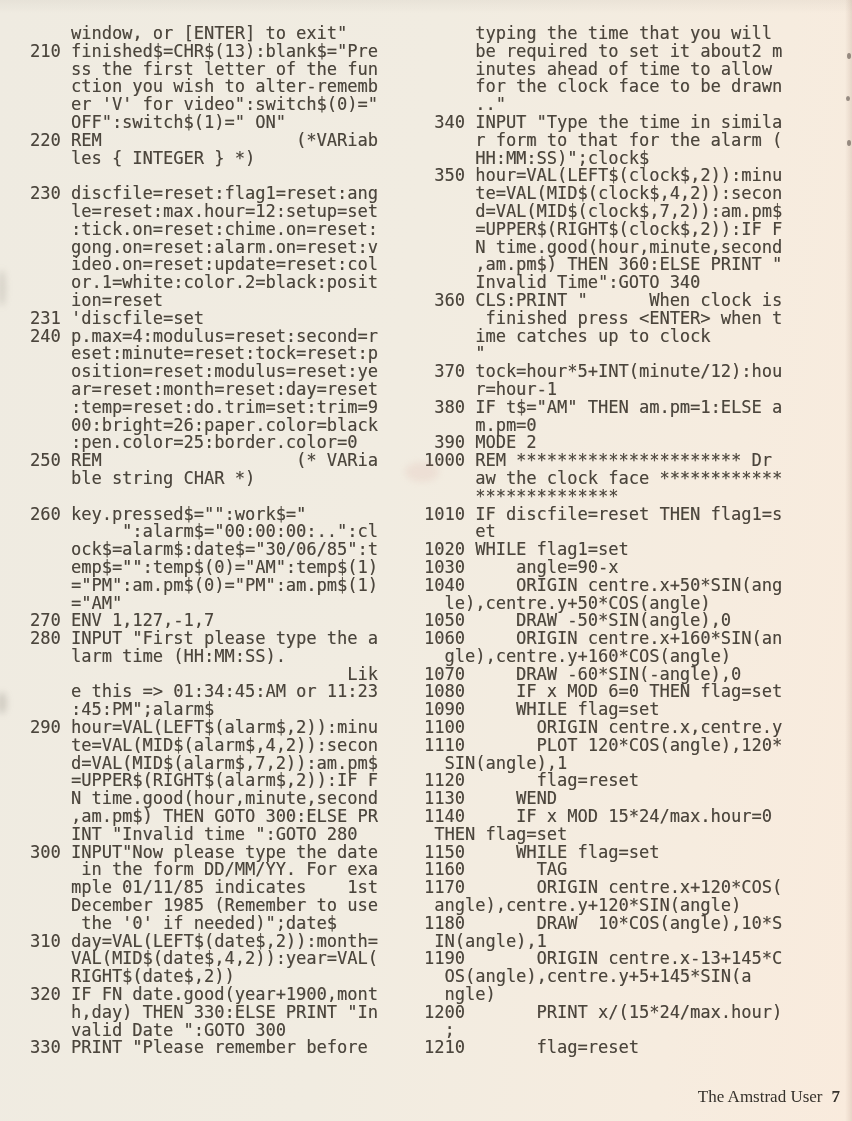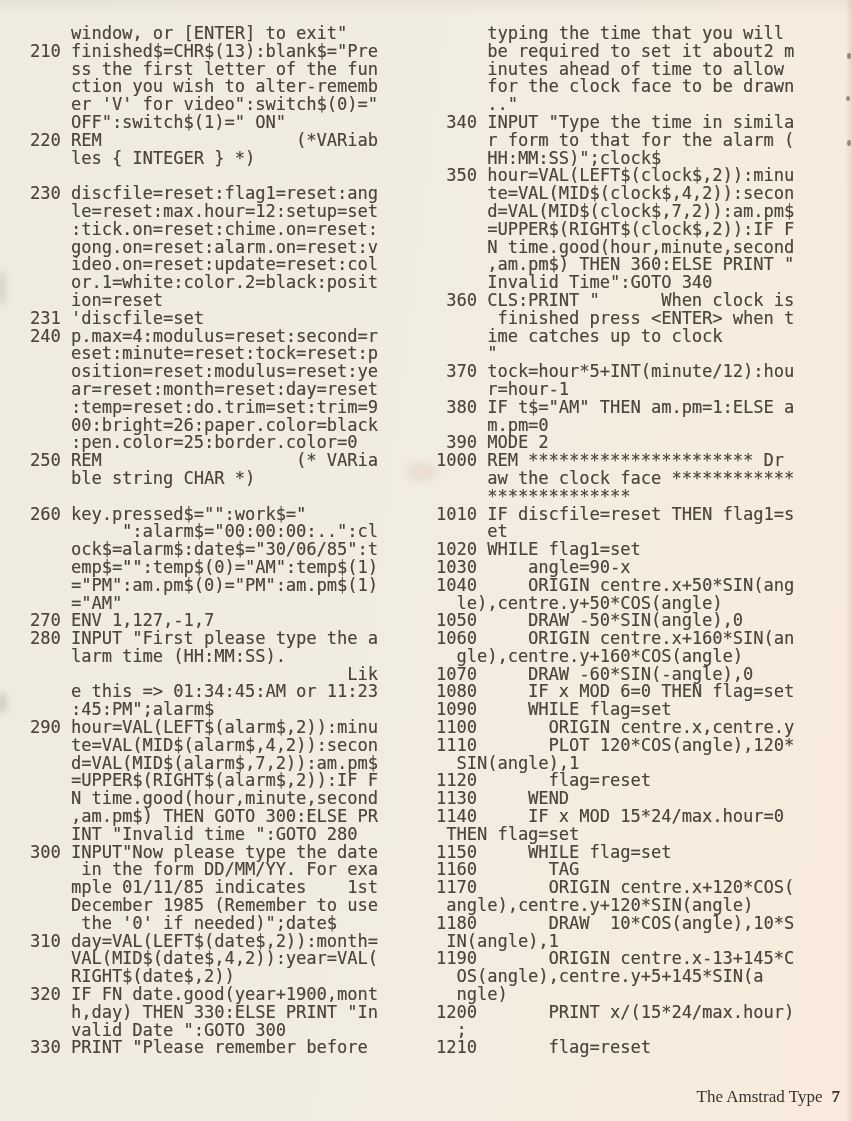--- a/index.html
+++ b/index.html
@@ -26,21 +26,21 @@
     top: 25px;
     margin: 0;
     font-family: "DejaVu Sans Mono", "Liberation Mono", monospace;
     font-size: 17px;
     line-height: 17.8px;
     color: #4b453c;
     white-space: pre;
     text-shadow: 0.3px 0.3px 0.4px rgba(75,69,60,0.45);
   }
   .col-left  { left: 30px; }
-  .col-right { left: 436px; }
+  .col-right { left: 424px; }
   .footer {
     position: absolute;
     top: 1087px;
     left: 0;
     width: 840px;
     text-align: right;
     font-family: "Liberation Serif", serif;
     font-size: 17px;
     color: #36322c;
   }
@@ -197,21 +197,21 @@
 1180       DRAW  10*COS(angle),10*S
  IN(angle),1
 1190       ORIGIN centre.x-13+145*C
   OS(angle),centre.y+5+145*SIN(a
   ngle)
 1200       PRINT x/(15*24/max.hour)
   ;
 1210       flag=reset</pre>
 
   <div class="footer">
-    <span>The Amstrad Type</span><span class="pagenum">7</span>
+    <span>The Amstrad User</span><span class="pagenum">7</span>
   </div>
 
   <div class="edge-right"></div>
   <div class="speck speck-1"></div>
   <div class="speck speck-2"></div>
   <div class="speck speck-3"></div>
   <div class="smudge smudge-left-mid"></div>
   <div class="smudge smudge-left-low"></div>
   <div class="smudge smudge-center"></div>
 

